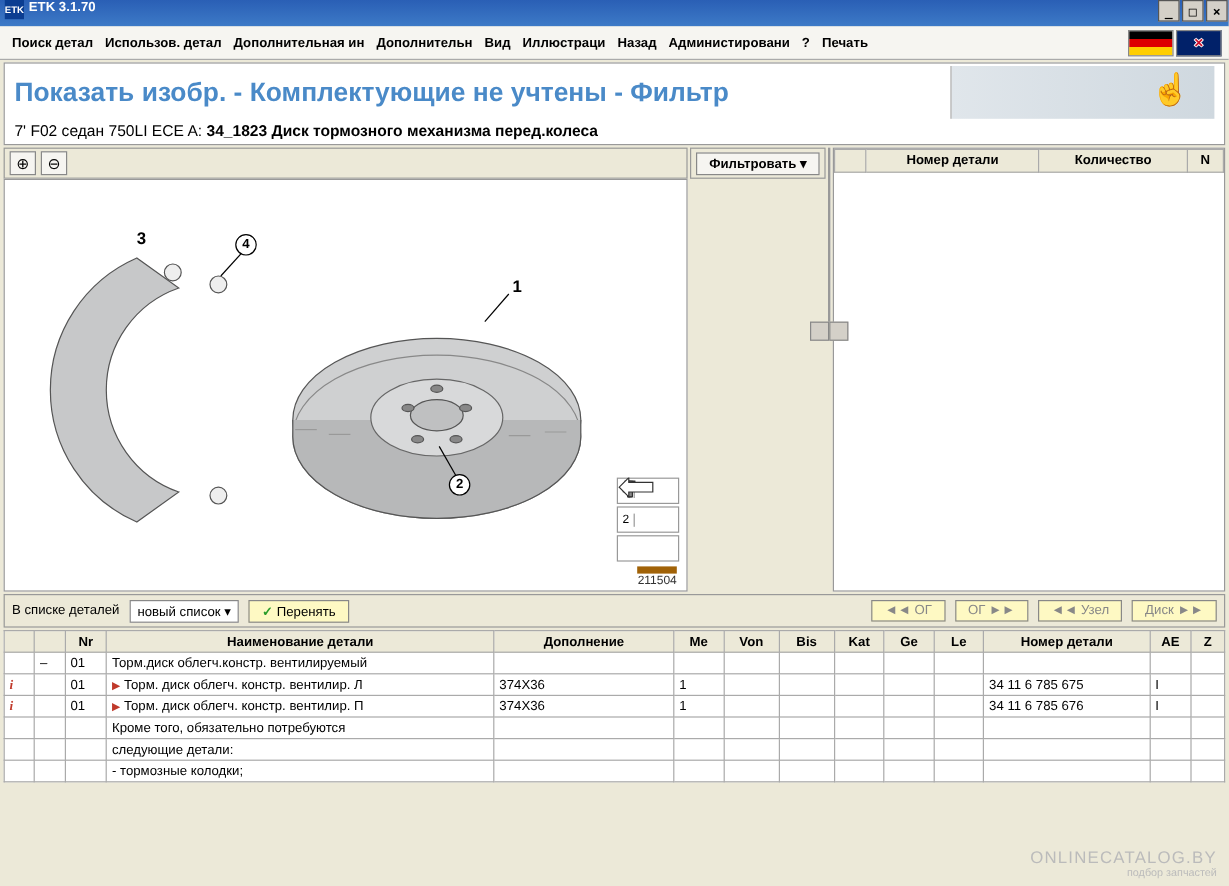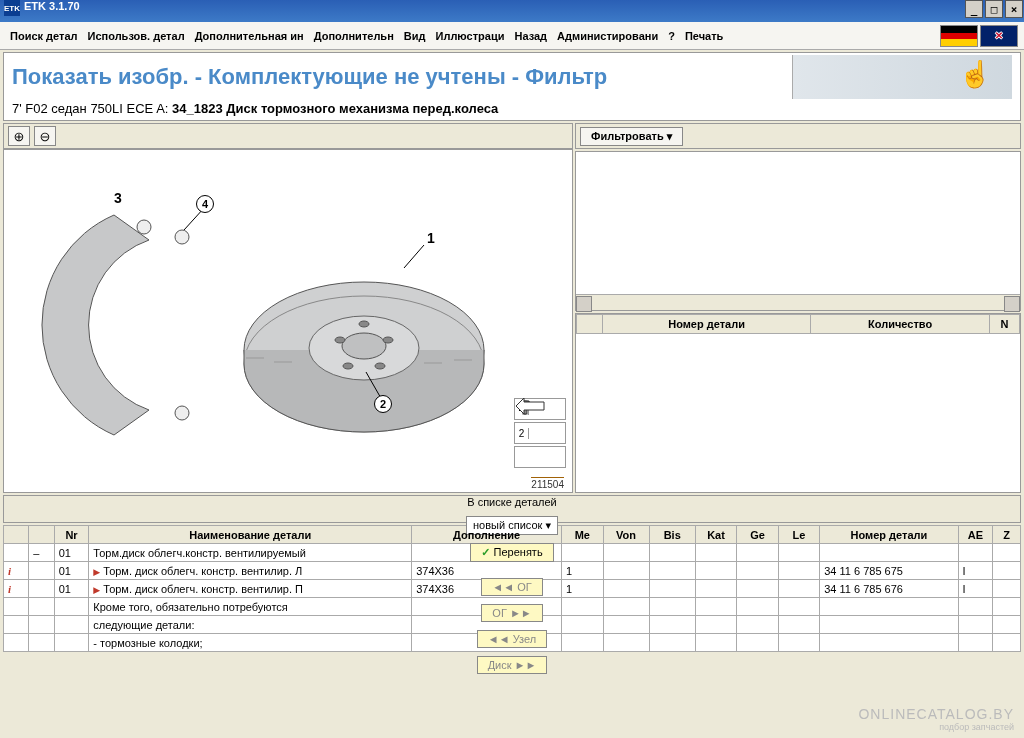--- a/index.html
+++ b/index.html
@@ -129,32 +129,32 @@
     width:18px;height:18px;border-radius:50%;
     border:1.5px solid #000;background:#fff;
     display:flex;align-items:center;justify-content:center;
     font-size:11px;font-weight:bold;
   }
   .plain-num{
     position:absolute;font-size:14px;font-weight:bold;
   }
   .diag-number-box{
     position:absolute;right:8px;bottom:2px;
-    font-size:10px;color:#333;border-top:1px solid #a16207;padding-top:1px;
+    font-size:10px;color:#333;border-top:6px solid #a16207;padding-top:1px;
   }
   .mini-legend{
     position:absolute;right:6px;bottom:24px;
     width:52px;
   }
   .mini-row{display:flex;align-items:center;height:22px;border:1px solid #999;}
   .mini-row + .mini-row{margin-top:2px;}
   .mini-n{width:14px;text-align:center;font-size:10px;border-right:1px solid #999;}
   .mini-ic{flex:1;display:flex;align-items:center;justify-content:center;}
   .right-pane {
-    flex:1; display:flex;flex-direction:column;gap:2px;
+    flex:1; display:flex;flex-direction:row;gap:2px;
   }
   .panel {
     background:#fff;border:1px solid #999;
   }
   .filter-bar{
     height:26px;background:#ece9d8;border:1px solid #999;
     display:flex;align-items:center;padding:0 4px;
   }
   .filter-btn{
     background:#f6f5f1;border:1px solid #888;padding:2px 10px;font-weight:bold;
@@ -174,21 +174,21 @@
   }
   .scroll-stub::before{left:0;}
   .scroll-stub::after{right:0;}
   .parts-header{
     width:100%;border-collapse:collapse;
   }
   .parts-header th{border:1px solid #aaa;background:#ece9d8;padding:3px 6px;font-weight:bold;}
   .bottom-toolbar{
     margin:2px 3px 0 3px;
     height:28px;background:#ece9d8;border:1px solid #999;
-    display:flex;align-items:center;padding:0 6px;gap:8px;flex-direction:column;
+    display:flex;align-items:center;padding:0 6px;gap:8px;
   }
   .pill-btn{
     background:#fef9c3;border:1px solid #888;padding:2px 10px;
   }
   .pill-btn.disabled{color:#888;}
   .combo{
     border:1px solid #888;background:#fff;padding:2px 6px;
   }
   .checkmark{color:#2a9d2a;font-weight:bold;margin-right:3px;}
   .details-table{

